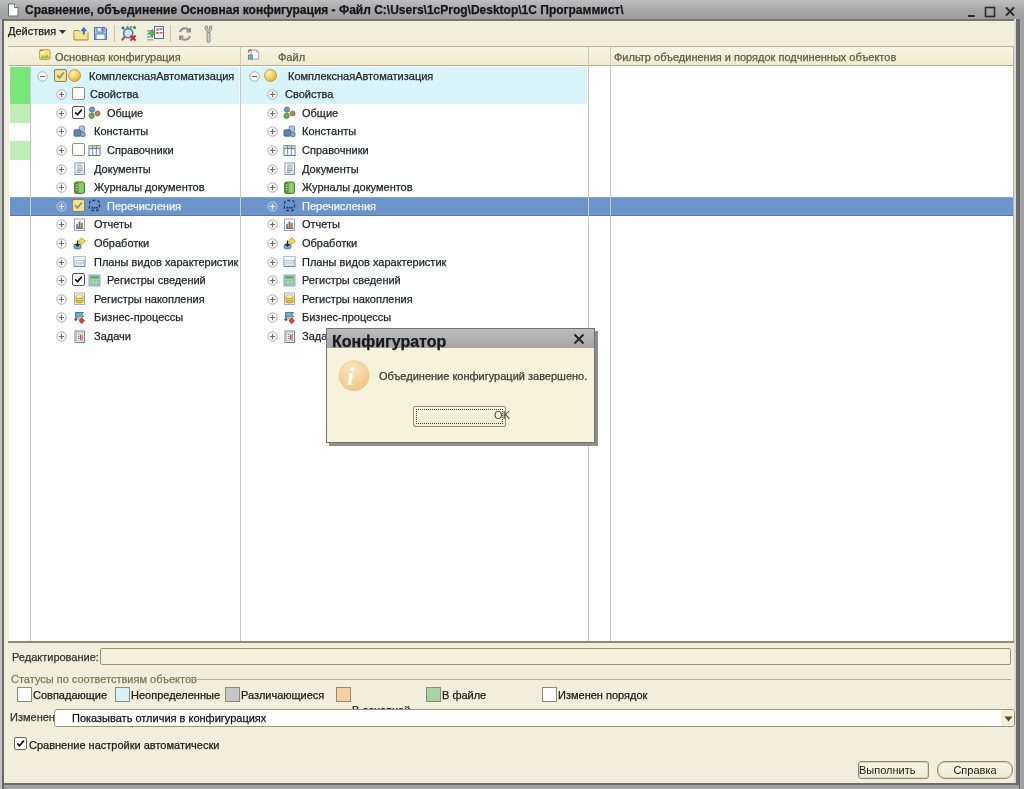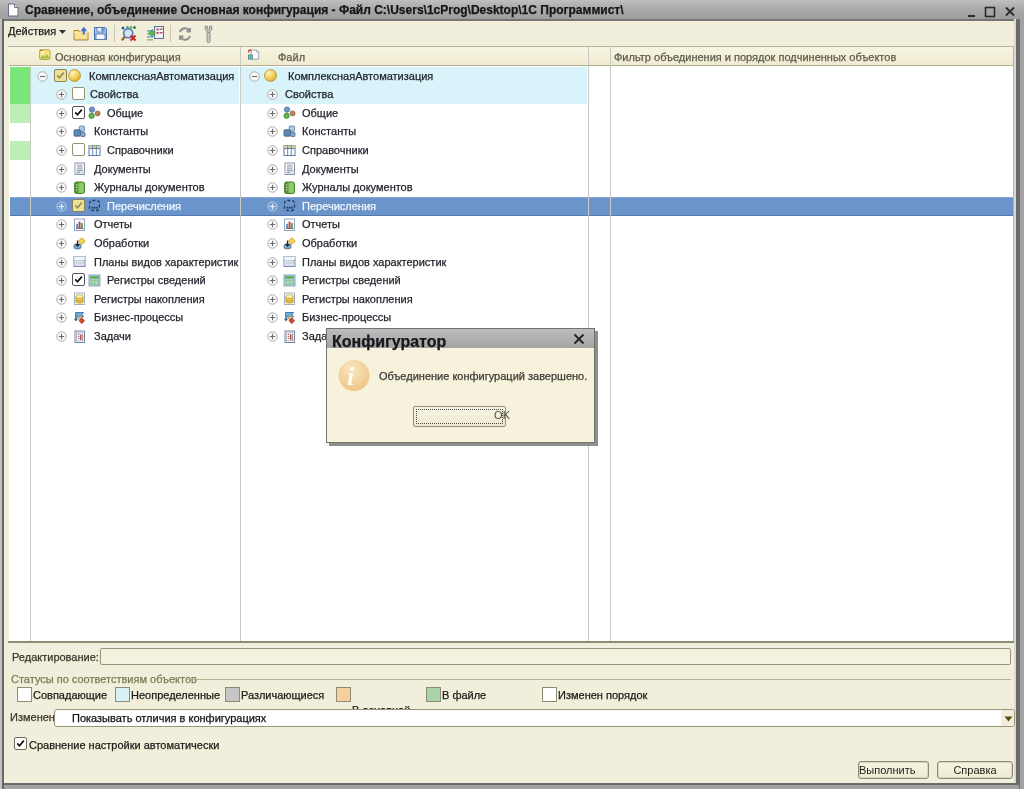--- a/index.html
+++ b/index.html
@@ -476,21 +476,21 @@
 <div class="abs" style="left:1001px;top:710px;width:13px;height:16px;background:#f2eeda;border-radius:0 2px 2px 0"></div>
 <svg class="abs" style="left:1004px;top:716px" width="9" height="6" viewBox="0 0 9 6">
     <path d="M0.5 0.5h8l-4 5z" fill="#57500f"></path>
   </svg>
 <div class="abs" style="left:14px;top:737px;width:13px;height:13px;background:#fff;border:1px solid #6f6d58;border-radius:2px"></div>
 <svg class="abs" style="left:15px;top:738px" width="11" height="11" viewBox="0 0 11 11">
     <path d="M2.2 5.4 L4.5 7.8 L8.8 2.6" fill="none" stroke="#111" stroke-width="1.7"></path>
   </svg>
 <div class="lbl" style="left:29px;top:739px;color:#1d1d18">Сравнение настройки автоматически</div>
 <div class="abs" style="left:858px;top:761px;width:71px;height:18px;background:linear-gradient(#f7f4e4,#efebd2);border:1px solid #8f8c74;border-radius:3px;box-shadow:inset 0 0 0 1px #d8d5bc;text-align:left;line-height:16px;color:#1d1d18">Выполнить</div>
-<div class="abs" style="left:937px;top:761px;width:76px;height:18px;background:linear-gradient(#f7f4e4,#efebd2);border:1px solid #8f8c74;border-radius:3px;box-shadow:inset 0 0 0 1px #d8d5bc;text-align:center;line-height:16px;color:#1d1d18">Справка</div>
+<div class="abs" style="left:937px;top:761px;width:76px;height:18px;background:linear-gradient(#f7f4e4,#efebd2);border:1px solid #8f8c74;border-radius:8px;box-shadow:inset 0 0 0 1px #d8d5bc;text-align:center;line-height:16px;color:#1d1d18">Справка</div>
 <div class="abs" style="left:326px;top:328px;width:269px;height:115px;background:#f6f2dc;border:1px solid #72726e;box-shadow:3px 3px 0 #8e8e8a;z-index:50"></div>
 <div class="abs" style="left:327px;top:329px;width:267px;height:19px;background:linear-gradient(#bdbdbd,#a4a4a4);z-index:51"></div>
 <div class="lbl" style="left:332px;top:333px;font-size:16px;font-weight:bold;color:#17171c;z-index:52">Конфигуратор</div>
 <svg class="abs" style="left:573px;top:333px;z-index:52" width="12" height="12" viewBox="0 0 12 12">
     <path d="M1.5 1.5 L10.5 10.5 M10.5 1.5 L1.5 10.5" stroke="#222" stroke-width="1.8"></path>
   </svg>
 <svg class="abs" style="left:338px;top:359px;z-index:52" width="32" height="33" viewBox="0 0 32 33">
 <defs>
       <radialGradient id="gi" cx=".42" cy=".3" r=".8">
         <stop offset="0" stop-color="#f9e6c4"></stop>

